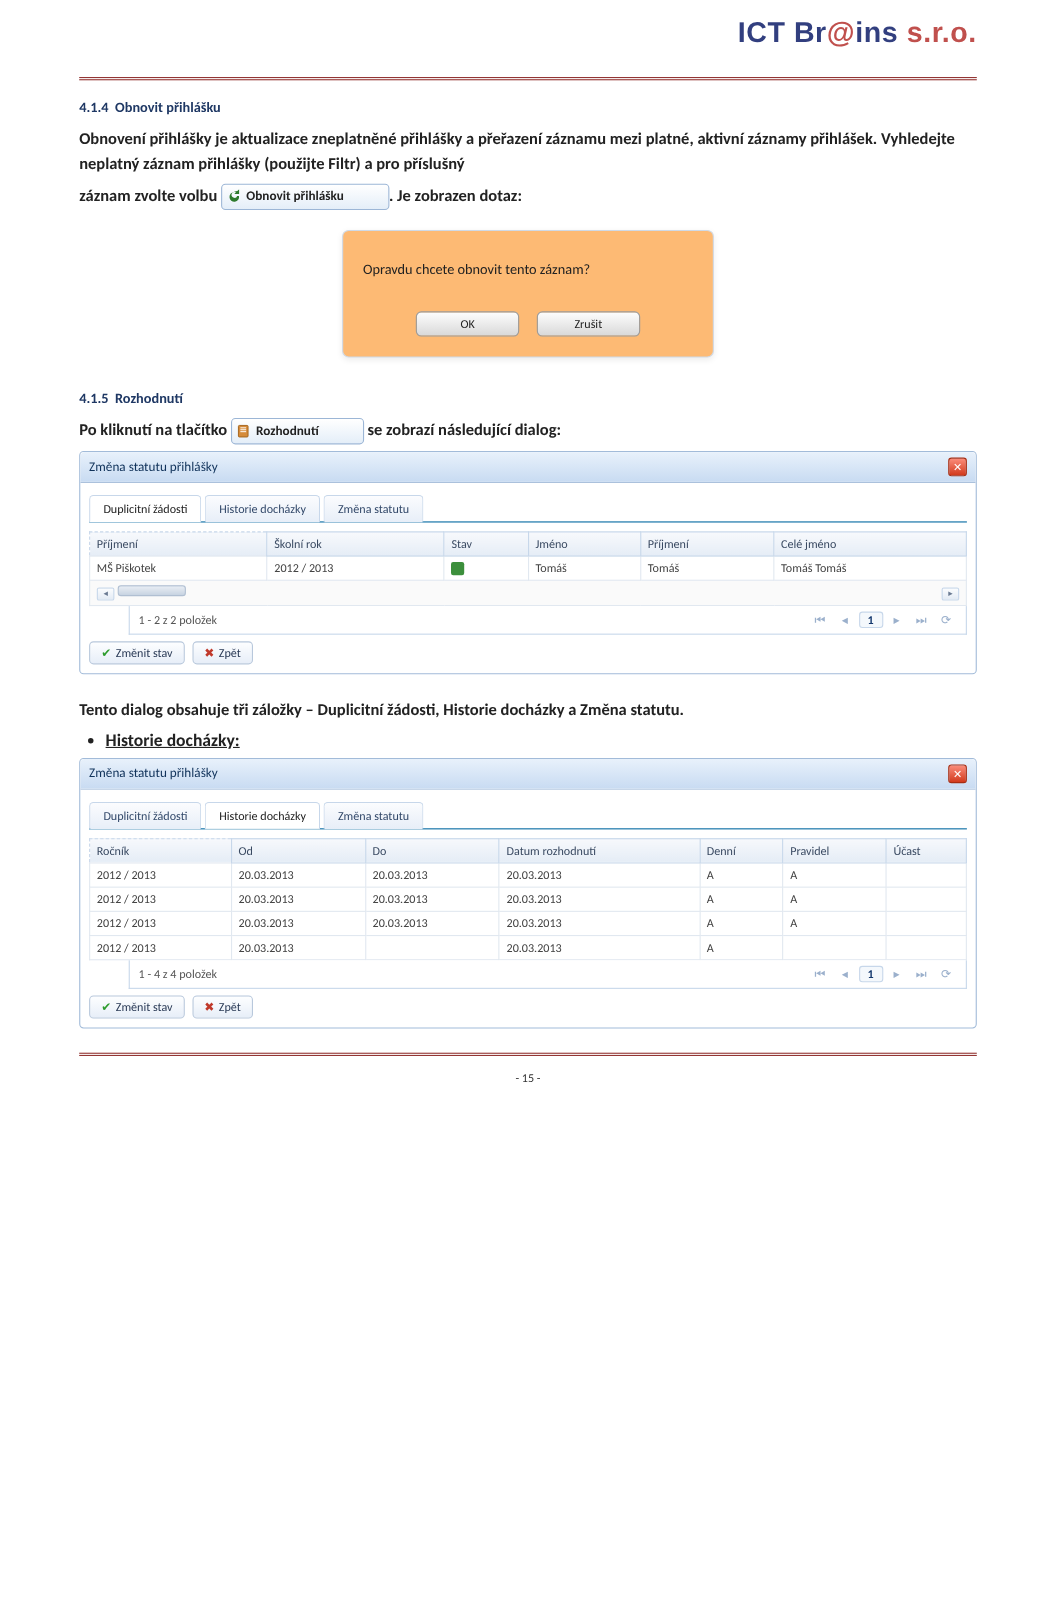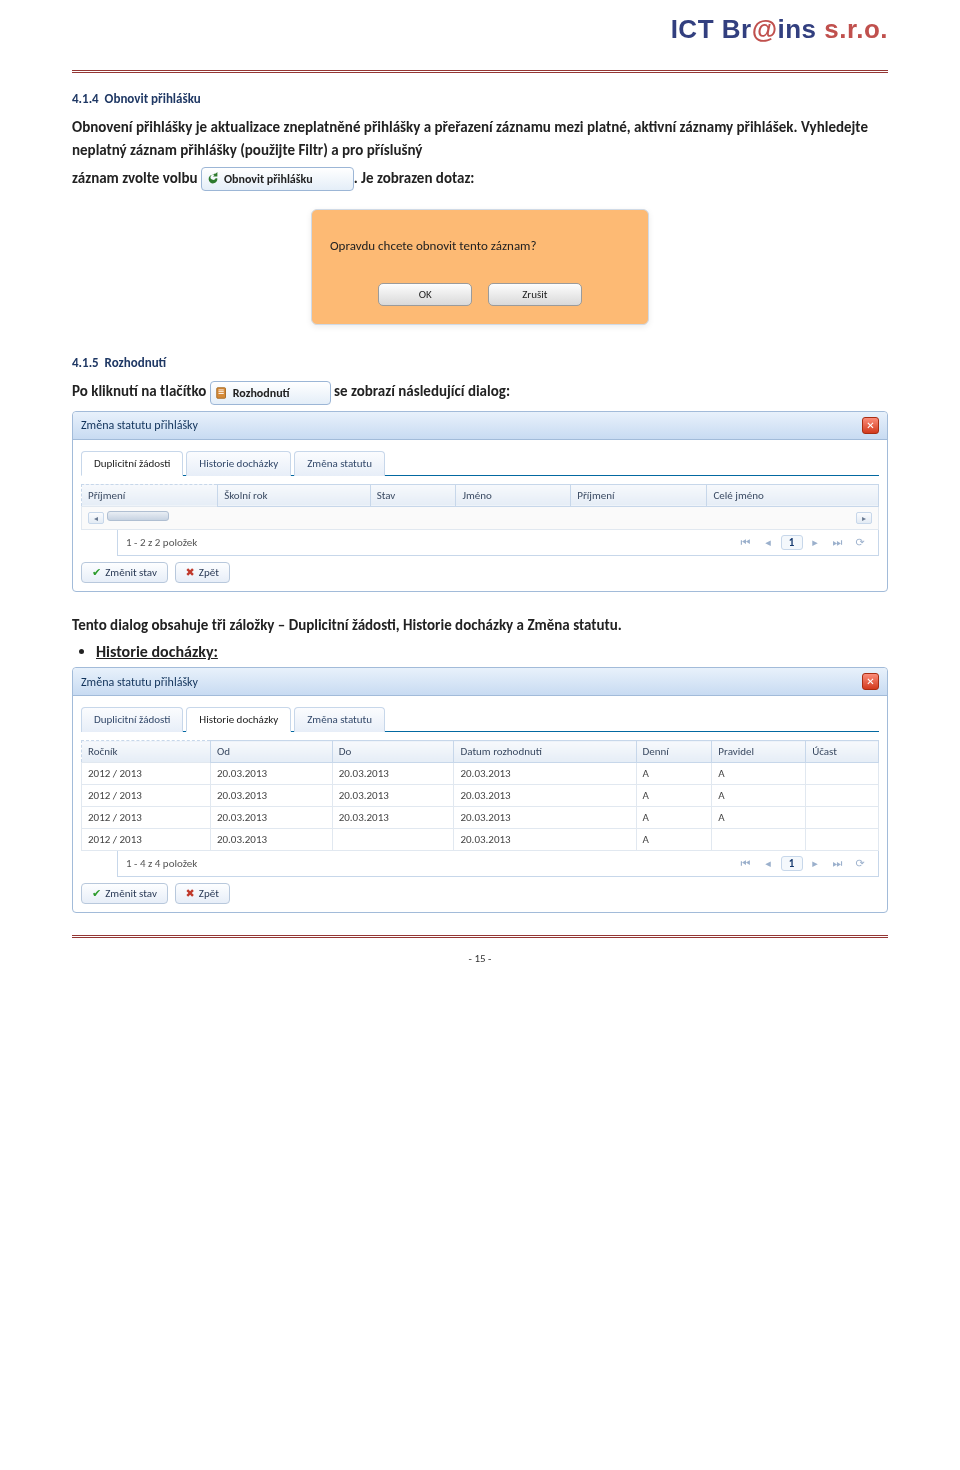--- a/index.html
+++ b/index.html
@@ -278,20 +278,28 @@
     </div>
     <table class="grid">
       <tbody>
             <tr>
         <th class="first">Příjmení</th>
         <th>Školní rok</th>
         <th>Stav</th>
         <th>Jméno</th>
         <th>Příjmení</th>
         <th>Celé jméno</th>
+      </tr>
+      <tr>
+        <td>MŠ Piškotek</td>
+              <td>2012 / 2013</td>
+        <td><span class="stat-icon"></span></td>
+        <td>Tomáš</td>
+              <td>Tomáš</td>
+              <td>Tomáš Tomáš</td>
       </tr>
       <tr class="scroll-row">
         <td colspan="6">
           <span class="scroll-cap">◂</span>
           <span class="scroll-thumb"></span>
           <span style="float:right"><span class="scroll-cap">▸</span></span>
         </td>
       </tr>
     </tbody>
         </table>

